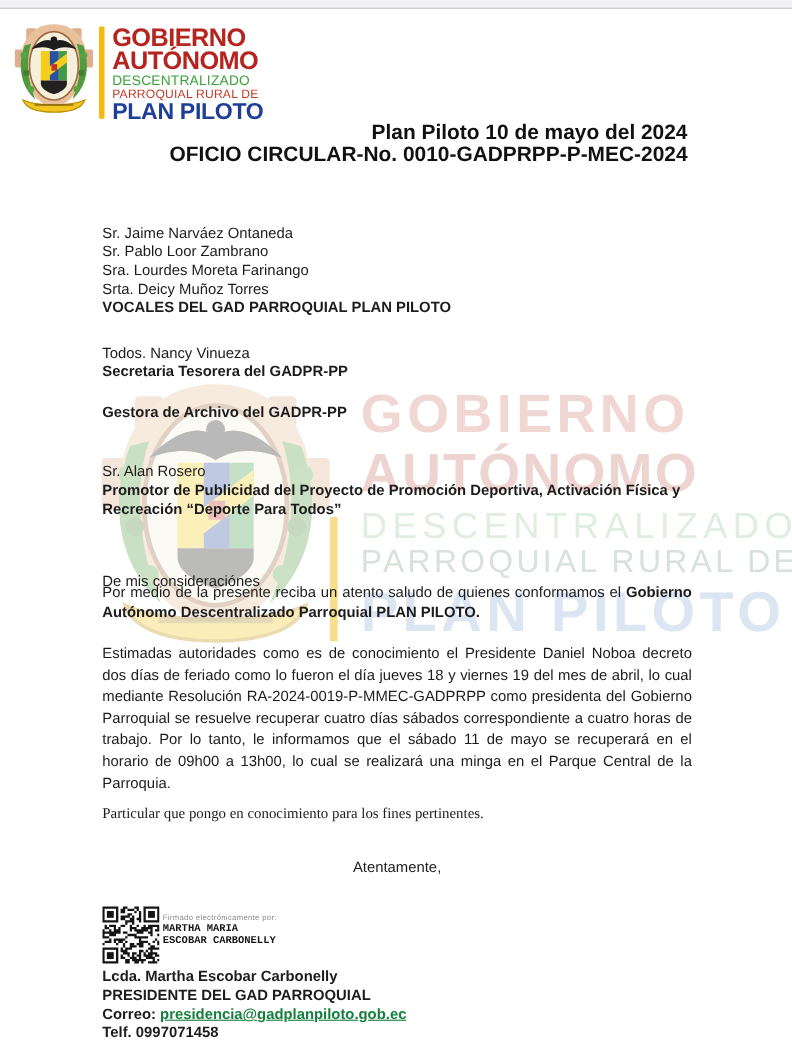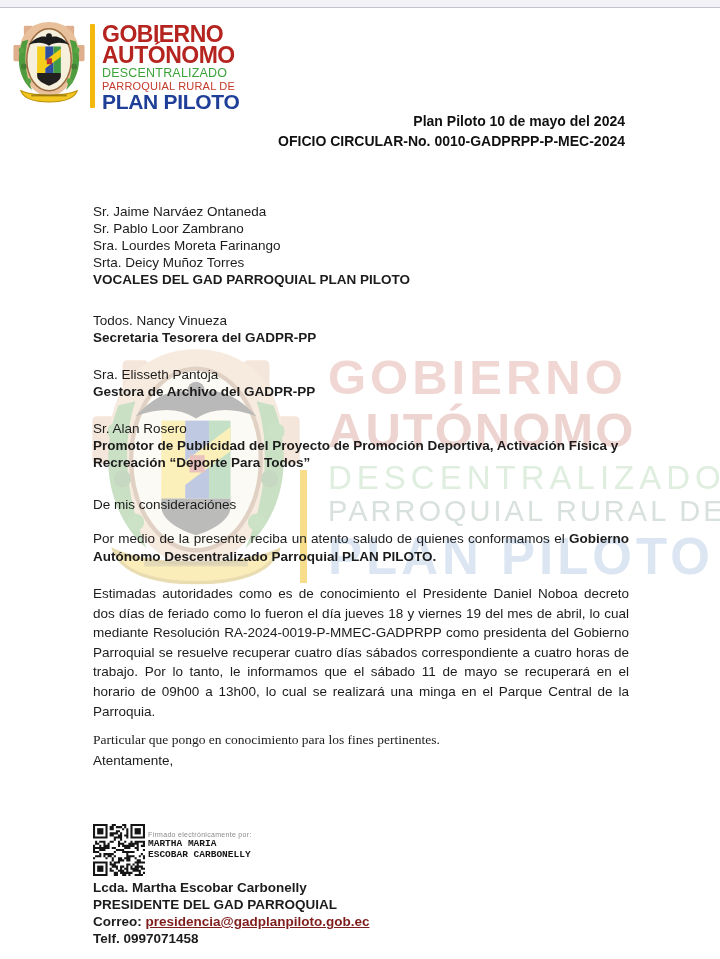--- a/index.html
+++ b/index.html
@@ -17,53 +17,53 @@
   .crest-sm{width:74px;height:88px;}
   .logo-bar{width:5px;background:#f5b80c;margin:6px 7px 4px 4px;border-radius:1px;}
   .logo-text{display:flex;flex-direction:column;justify-content:center;padding-top:6px;}
   .lt1,.lt2{font-size:23px;font-weight:bold;letter-spacing:-0.5px;line-height:21px;color:#b5241e;}
   .lt3{font-size:12.5px;letter-spacing:0.2px;line-height:13px;color:#3ba33a;margin-top:1px;}
   .lt4{font-size:11px;letter-spacing:0.2px;line-height:12px;color:#c23a2a;}
   .lt5{font-size:21px;font-weight:bold;line-height:20px;color:#1f3e97;letter-spacing:-0.3px;}
   
   .head-right{
     position:absolute;top:111px;right:95px;text-align:right;z-index:2;
-    font-weight:bold;font-size:14px;line-height:20px;color:#111;margin-left:45px;
+    font-weight:bold;font-size:19px;line-height:20px;color:#111;margin-left:45px;
   }
   
   .wm{position:absolute;z-index:0;}
   .wm-crest{left:85px;top:345px;width:222px;height:242px;opacity:.30;}
   .wm-bar{left:300px;top:470px;width:7px;height:113px;background:#f3c63e;opacity:.6;}
   .wm-line{left:328px;white-space:nowrap;font-weight:bold;}
   .wm-g1{top:349px;font-size:49px;letter-spacing:4px;color:#f0d7d3;}
   .wm-g2{top:402px;font-size:49px;letter-spacing:2px;color:#eed4d0;}
   .wm-g3{top:459px;font-size:33px;letter-spacing:5px;color:#dfeedf;font-weight:normal;}
   .wm-g4{top:495px;font-size:29px;letter-spacing:3px;color:#d9e1dc;font-weight:normal;}
   .wm-g5{top:527px;font-size:51px;letter-spacing:4px;color:#dce6f2;}
   
   .blk{position:absolute;left:93px;width:536px;font-size:13.5px;line-height:17px;z-index:1;}
   .b{font-weight:bold;}
   .recipients{top:203px;}
   .p-nancy{top:312px;}
   .p-pantoja{top:366px;}
   .p-rosero{top:420px;}
-  .salutation{top:496px;}
+  .salutation{top:520px;}
   .greeting{top:530px;line-height:17.5px;text-align:justify;}
   .mainpara{top:584px;line-height:19.6px;text-align:justify;}
   .closingline{top:731px;font-family:Liberation Serif, serif;}
-  .farewell{top:752px;}
+  .farewell{top:780px;text-align:center;}
   
   .stamp{position:absolute;left:93px;top:822px;display:flex;z-index:1;}
   .qr{width:52px;height:56px;}
   .stamp-text{margin-left:3px;padding-top:9px;}
   .stamp-tiny{font-size:7px;color:#8a8a8a;letter-spacing:0.3px;line-height:8px;}
   .stamp-name{font-family:"Liberation Mono", monospace;font-weight:bold;font-size:9.5px;line-height:10.5px;color:#151515;}
   
   .sigblock{top:879px;font-weight:bold;}
-  .sigblock a{color:#7f1d1d;text-decoration:underline;}
+  .sigblock a{color:#15803d;text-decoration:underline;}
 </style>
 </head>
 <body>
 
 <svg width="0" height="0" style="position:absolute" aria-hidden="true">
   <defs>
     <symbol id="crest" viewBox="0 0 100 112">
       <rect x="2" y="33" width="15" height="22" rx="2" fill="#dfae8c"></rect>
       <rect x="83" y="33" width="15" height="22" rx="2" fill="#dfae8c"></rect>
       <rect x="16" y="7" width="12" height="14" rx="2" fill="#dfae8c"></rect>
@@ -130,21 +130,20 @@
   <div>Srta. Deicy Muñoz Torres</div>
   <div class="b">VOCALES DEL GAD PARROQUIAL PLAN PILOTO</div>
 </div>
 
 <div class="blk p-nancy">
   <div>Todos. Nancy Vinueza</div>
   <div class="b">Secretaria Tesorera del GADPR-PP</div>
 </div>
 
 <div class="blk p-pantoja">
-  <div>Sra. Elisseth Pantoja</div>
   <div class="b">Gestora de Archivo del GADPR-PP</div>
 </div>
 
 <div class="blk p-rosero">
   <div>Sr. Alan Rosero</div>
   <div class="b">Promotor de Publicidad del Proyecto de Promoción Deportiva, Activación Física y Recreación “Deporte Para Todos”</div>
 </div>
 
 <div class="blk salutation">De mis consideraciónes</div>
 

